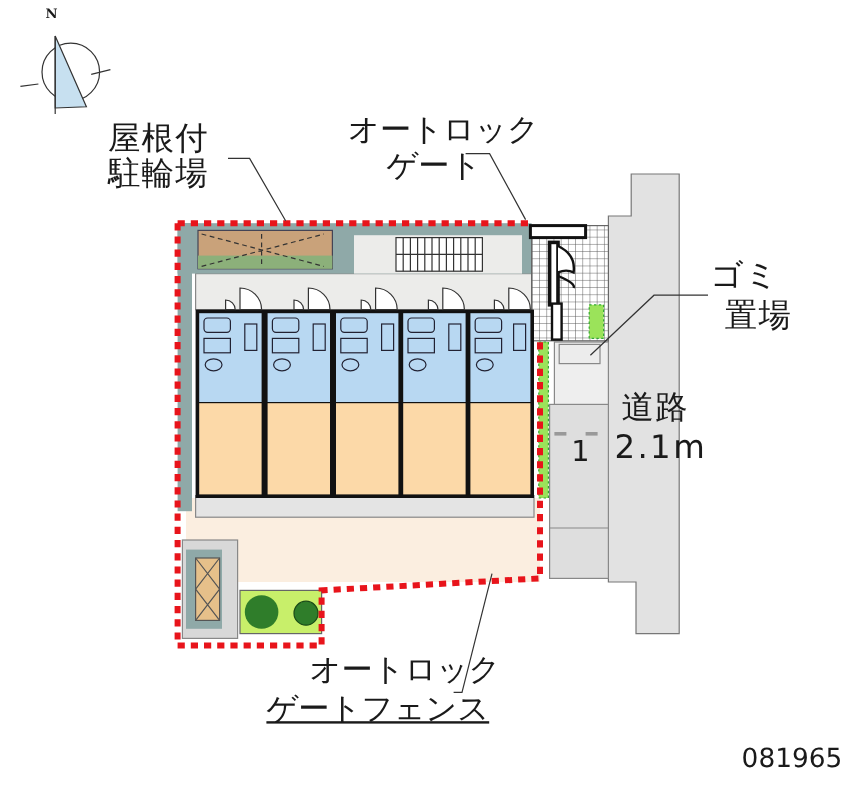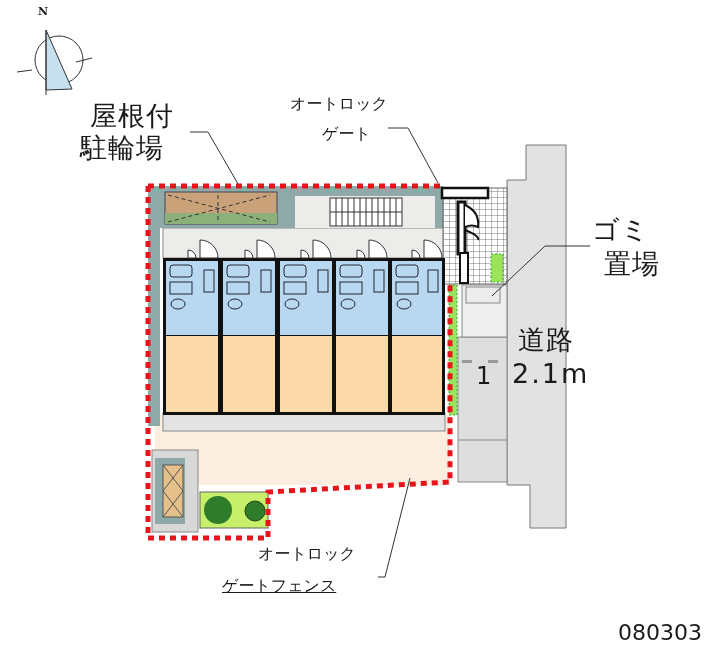--- a/index.html
+++ b/index.html
@@ -1,19 +1,19 @@
 <!DOCTYPE html>
 <html><head>
 <meta charset="utf-8">
 <style>
   html,body{margin:0;padding:0;background:#ffffff;}
   body{width:720px;height:655px;position:relative;overflow:hidden;font-family:"DejaVu Sans",sans-serif;}
   .label{position:absolute;color:#1a1a1a;font-family:"DejaVu Sans",sans-serif;white-space:nowrap;line-height:1;}
   .big{font-size:27px;letter-spacing:1px;text-align:right;}
-  .mid{font-size:16px;}
+  .mid{font-size:26px;}
   svg{position:absolute;left:0;top:0;}
 </style>
 </head>
 <body>
 
 <svg width="720" height="655" viewBox="0 0 720 655">
   <defs>
     <pattern id="grid" width="6" height="6" patternUnits="userSpaceOnUse">
       <rect width="6" height="6" fill="#ffffff"></rect>
       <path d="M6 0 V6 M0 6 H6" stroke="#555" stroke-width="0.8"></path>
@@ -153,29 +153,29 @@
     <polygon points="46,30 72,89 46,90" fill="#c7e0f0" stroke="#333"></polygon>
     <line x1="46" y1="30" x2="46" y2="95" stroke="#333"></line>
     <line x1="17" y1="72" x2="32" y2="70" stroke="#333"></line>
     <line x1="76" y1="62" x2="92" y2="58" stroke="#333"></line>
   </g>
 </svg>
 
 <div class="label" style="left:38px;top:6px;font-size:11px;font-weight:bold;font-family:'DejaVu Serif',serif;">N</div>
 
 <div class="label big" style="left:90px;top:102px;">屋根付</div>
-<div class="label big" style="left:80px;top:134px;">駐輪場</div>
+<div class="label big" style="left:90px;top:134px;font-family:Liberation Mono, monospace;">駐輪場</div>
 
 <div class="label mid" style="left:290px;top:96px;">オートロック</div>
 <div class="label mid" style="left:322px;top:126px;">ゲート</div>
 
 <div class="label big" style="left:592px;top:216px;">ゴミ</div>
 <div class="label big" style="left:604px;top:250px;">置場</div>
 
 <div class="label big" style="left:518px;top:326px;">道路</div>
 <div class="label big" style="left:512px;top:360px;letter-spacing:2px;">2.1m</div>
 
 <div class="label big" style="left:476px;top:364px;font-size:24px;">1</div>
 
 <div class="label mid" style="left:258px;top:546px;">オートロック</div>
 <div class="label mid" style="left:222px;top:578px;text-decoration:underline;">ゲートフェンス</div>
 
-<div class="label" style="left:618px;top:622px;font-size:22px;">080303</div>
+<div class="label" style="left:618px;top:622px;font-size:22px;">081965</div>
 
 </body></html>

